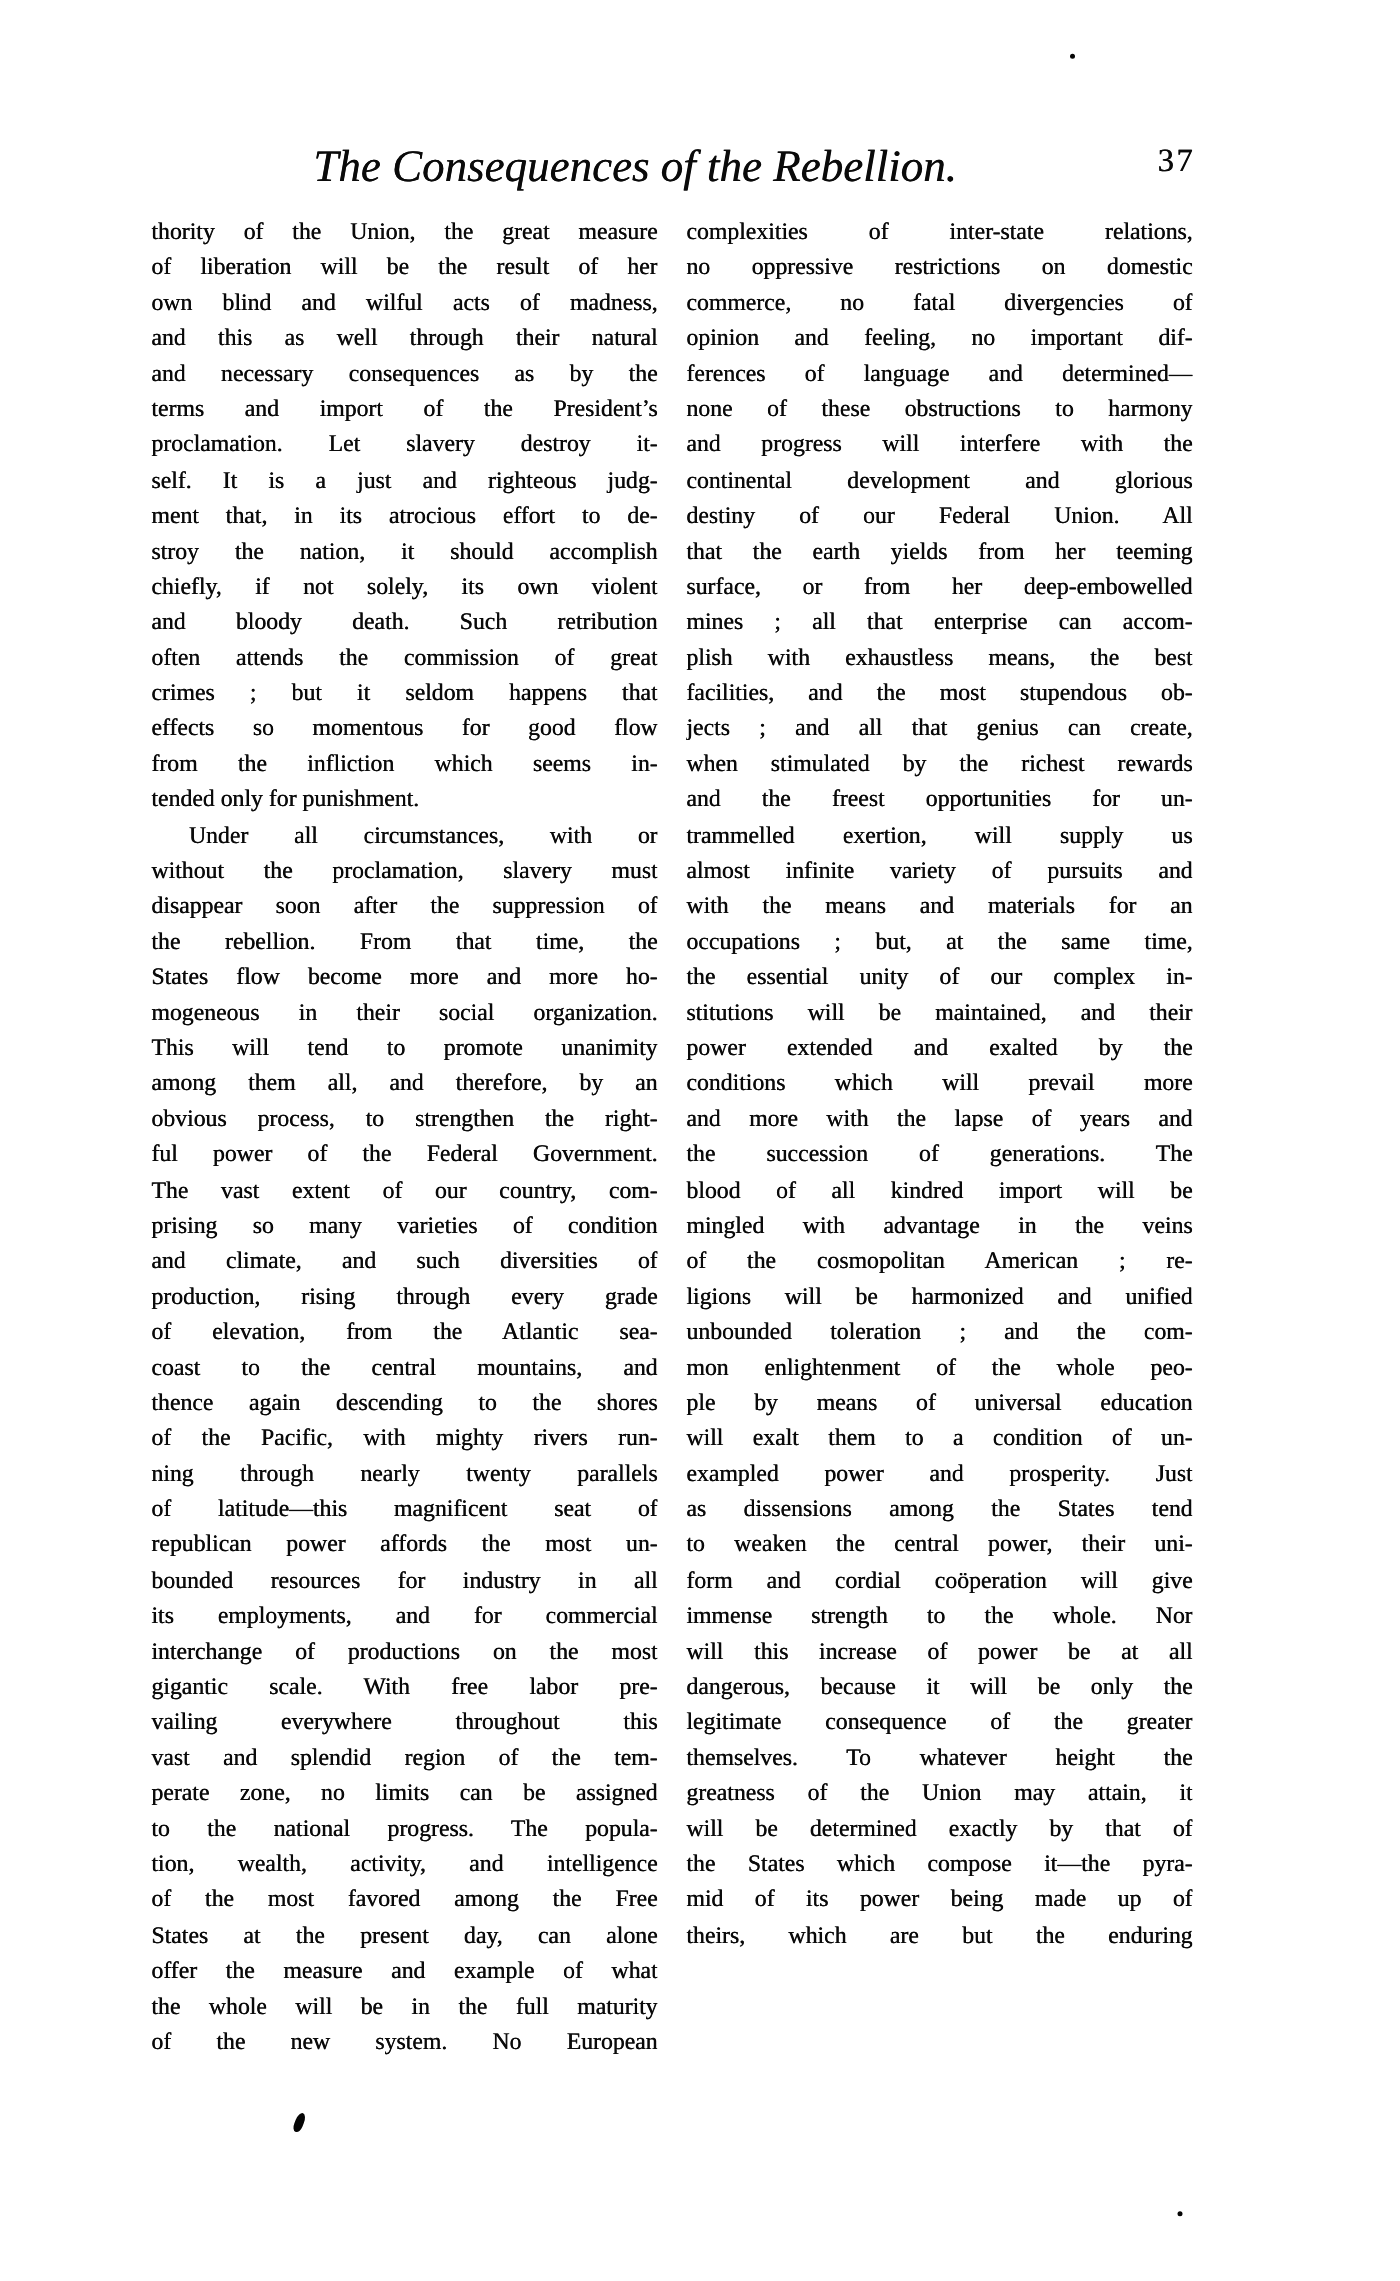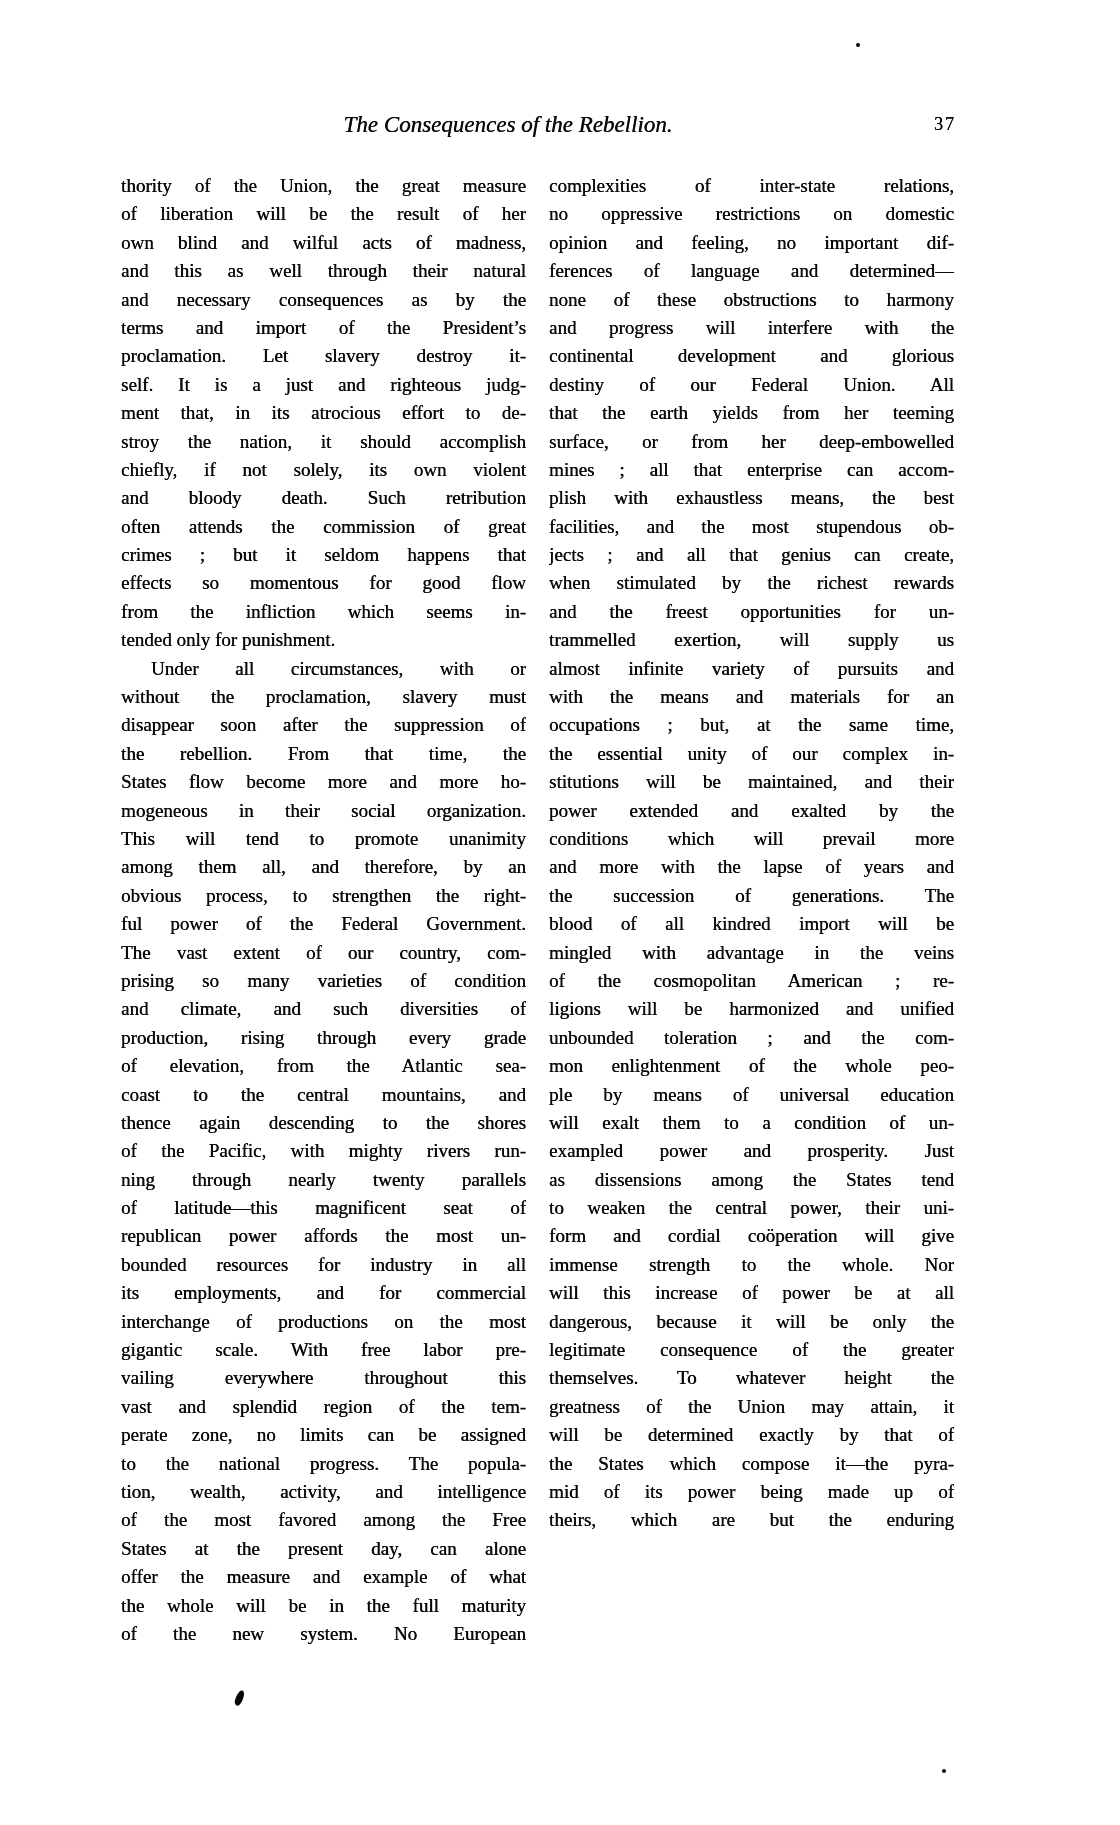--- a/index.html
+++ b/index.html
@@ -22,30 +22,30 @@
     top: 112px;
     width: 836px;
     height: 40px;
   }
   .head-title {
     position: absolute;
     left: 0;
     right: 60px;
     text-align: center;
     font-style: italic;
-    font-size: 23px;
+    font-size: 36px;
     letter-spacing: 0px;
     white-space: nowrap;
     text-shadow: 0.3px 0 0 currentColor;
   }
   .page-number {
     position: absolute;
     right: 0;
     top: 2px;
-    font-size: 18px;
+    font-size: 26px;
     letter-spacing: 2px;
     text-shadow: 0.3px 0 0 currentColor;
   }
   .column {
     position: absolute;
     top: 172px;
     width: 405px;
   }
   .col-left  { left: 121px; }
   .col-right { left: 549px; }
@@ -139,20 +139,21 @@
       <div class="line">tion, wealth, activity, and intelligence</div>
       <div class="line">of the most favored among the Free</div>
       <div class="line">States at the present day, can alone</div>
       <div class="line">offer the measure and example of what</div>
       <div class="line">the whole will be in the full maturity</div>
       <div class="line">of the new system.  No European</div>
     </div>
   <div class="column col-right">
       <div class="line">complexities of inter-state relations,</div>
       <div class="line">no oppressive restrictions on domestic</div>
+      <div class="line">commerce, no fatal divergencies of</div>
       <div class="line">opinion and feeling, no important dif-</div>
       <div class="line">ferences of language and determined—</div>
       <div class="line">none of these obstructions to harmony</div>
       <div class="line">and progress will interfere with the</div>
       <div class="line">continental development and glorious</div>
       <div class="line">destiny of our Federal Union.  All</div>
       <div class="line">that the earth yields from her teeming</div>
       <div class="line">surface, or from her deep-embowelled</div>
       <div class="line">mines ; all that enterprise can accom-</div>
       <div class="line">plish with exhaustless means, the best</div>

